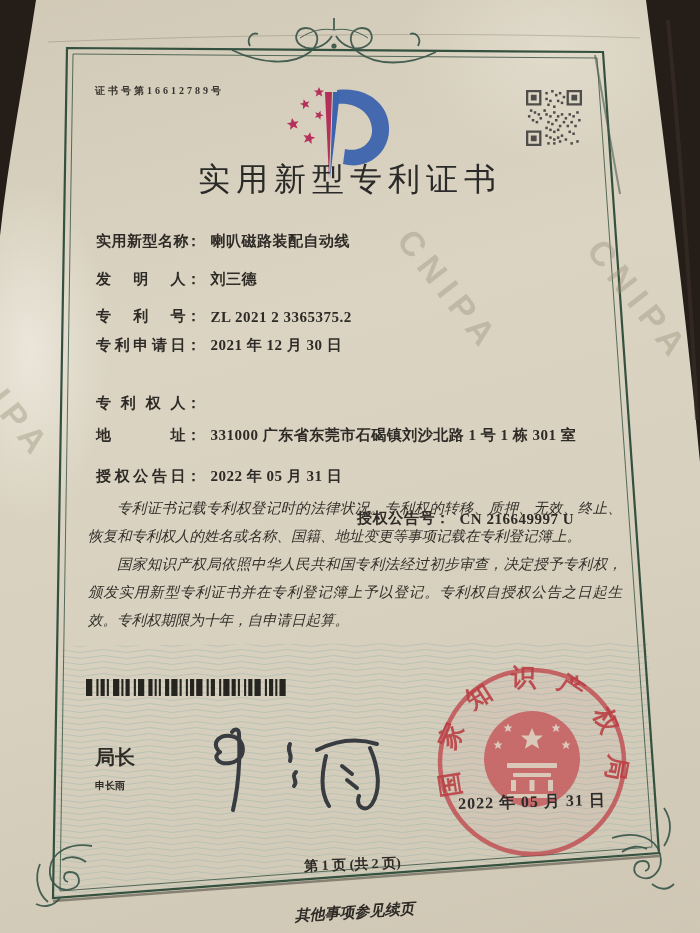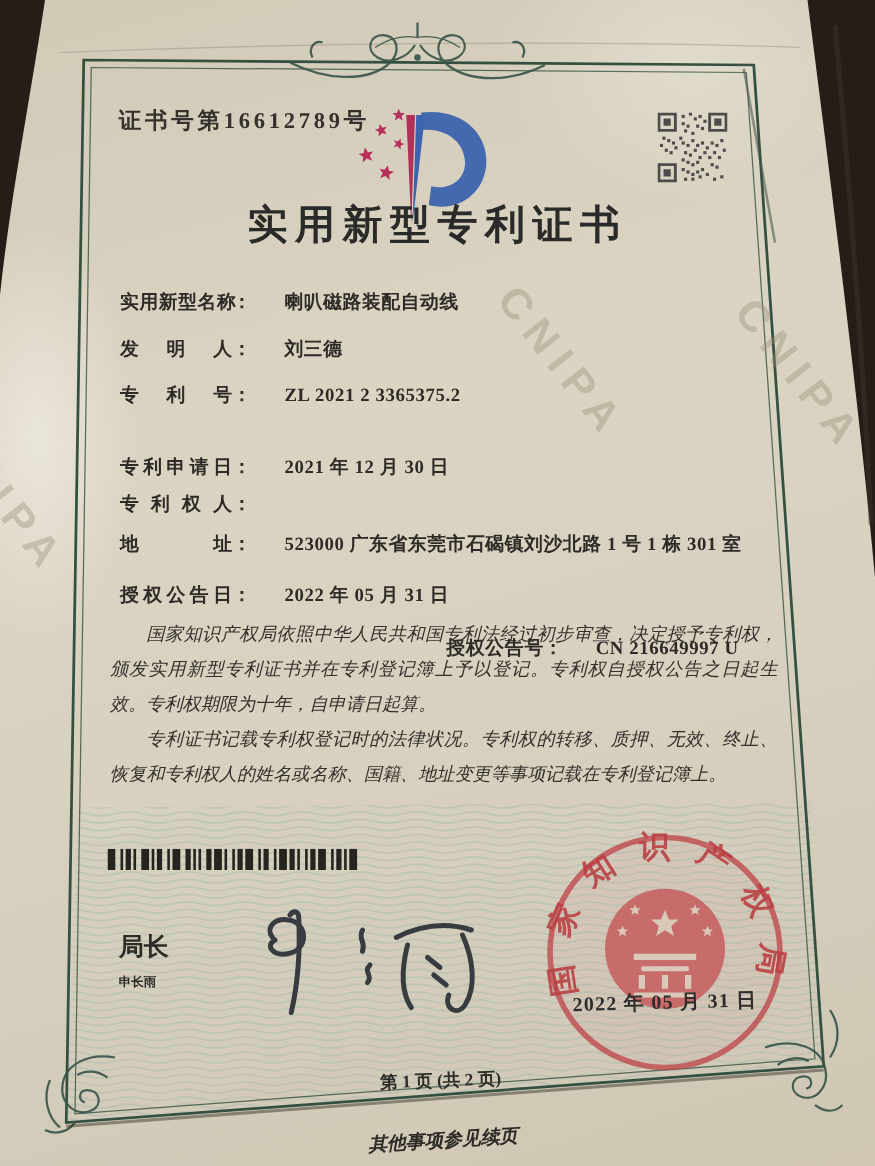--- a/index.html
+++ b/index.html
@@ -7,24 +7,24 @@
     position:relative;width:700px;height:933px;overflow:hidden;
     background:linear-gradient(165deg,#d2cab7 0%,#dbd4c3 35%,#d8d1bf 60%,#cfc7b4 100%);
     font-family:"Liberation Serif",serif;color:#2e2b27;
   }
   .abs{position:absolute;}
   .glare{position:absolute;border-radius:50%;pointer-events:none;}
   .row{position:absolute;left:96px;display:flex;align-items:flex-end;
        font-size:15px;font-weight:700;white-space:nowrap;letter-spacing:.5px;}
   .lbl{display:inline-block;width:90px;text-align:justify;text-align-last:justify;}
   .lbl2{display:inline-block;width:78px;text-align:justify;text-align-last:justify;margin-top:42px;}
-  .val{margin-left:26px;}
-  .cert-no{position:absolute;left:95px;top:84px;font-size:18px;font-weight:600;letter-spacing:3px;color:#35322d;}
+  .val{margin-left:9px;}
+  .cert-no{position:absolute;left:95px;top:84px;font-size:10px;font-weight:600;letter-spacing:3px;color:#35322d;}
   .title{position:absolute;left:150px;top:158px;width:400px;text-align:center;
-         font-family:"Liberation Sans",sans-serif;font-size:32px;font-weight:bold;
+         font-family:"Liberation Sans",sans-serif;font-size:32px;font-weight:normal;
          letter-spacing:6px;color:#2a2a28;}
   .paras{position:absolute;left:88px;top:494px;width:534px;font-size:14.5px;
          line-height:28px;text-align:justify;font-style:italic;color:#33302b;}
   .paras p{margin:0;text-indent:2em;}
   .sig-title{position:absolute;left:95px;top:744px;font-size:20px;font-weight:600;}
   .sig-name{position:absolute;left:95px;top:779px;font-size:10px;font-weight:700;}
   .seal-date{position:absolute;left:448px;top:792px;width:168px;text-align:center;
              font-size:16px;font-weight:700;letter-spacing:1px;color:#2e2d2b;
              transform:rotate(-1.5deg);}
   .page-info{position:absolute;left:270px;top:856px;width:165px;text-align:center;
@@ -188,48 +188,48 @@
   <div class="row" style="top:270px">
     <span class="lbl">发明人</span>
       <span>：</span>
     <span class="val">刘三德</span>
   </div>
   <div class="row" style="top:307px">
     <span class="lbl">专利号</span>
       <span>：</span>
     <span class="val">ZL 2021 2 3365375.2</span>
   </div>
-  <div class="row" style="top:364px">
+  <div class="row" style="top:336px">
     <span class="lbl">专利申请日</span>
       <span>：</span>
     <span class="val">2021 年 12 月 30 日</span>
   </div>
   <div class="row" style="top:394px">
     <span class="lbl">专利权人</span>
       <span>：</span>
   </div>
   <div class="row" style="top:426px">
     <span class="lbl">地址</span>
       <span>：</span>
-    <span class="val">523000 广东省东莞市石碣镇刘沙北路 1 号 1 栋 301 室</span>
+    <span class="val">331000 广东省东莞市石碣镇刘沙北路 1 号 1 栋 301 室</span>
   </div>
   <div class="row" style="top:467px">
     <span class="lbl">授权公告日</span>
       <span>：</span>
     <span class="val">2022 年 05 月 31 日</span>
   </div>
   <div class="row" style="left:357px;top:467px">
     <span class="lbl2">授权公告号</span>
       <span>：</span>
     <span class="val">CN 216649997 U</span>
   </div>
 
   <div class="paras">
+    <p>专利证书记载专利权登记时的法律状况。专利权的转移、质押、无效、终止、恢复和专利权人的姓名或名称、国籍、地址变更等事项记载在专利登记簿上。</p>
     <p>国家知识产权局依照中华人民共和国专利法经过初步审查，决定授予专利权，颁发实用新型专利证书并在专利登记簿上予以登记。专利权自授权公告之日起生效。专利权期限为十年，自申请日起算。</p>
-    <p>专利证书记载专利权登记时的法律状况。专利权的转移、质押、无效、终止、恢复和专利权人的姓名或名称、国籍、地址变更等事项记载在专利登记簿上。</p>
   </div>
 
   <svg class="abs" style="left:86px;top:679px" width="205" height="17" viewBox="0 0 205 17">
     <g fill="#26241f" transform="scale(2.08,1)">
       <rect x="0" width="3" height="17"></rect>
         <rect x="5" width="1" height="17"></rect>
         <rect x="7" width="2" height="17"></rect>
       <rect x="10" width="1" height="17"></rect>
         <rect x="13" width="3" height="17"></rect>
         <rect x="17" width="1" height="17"></rect>

